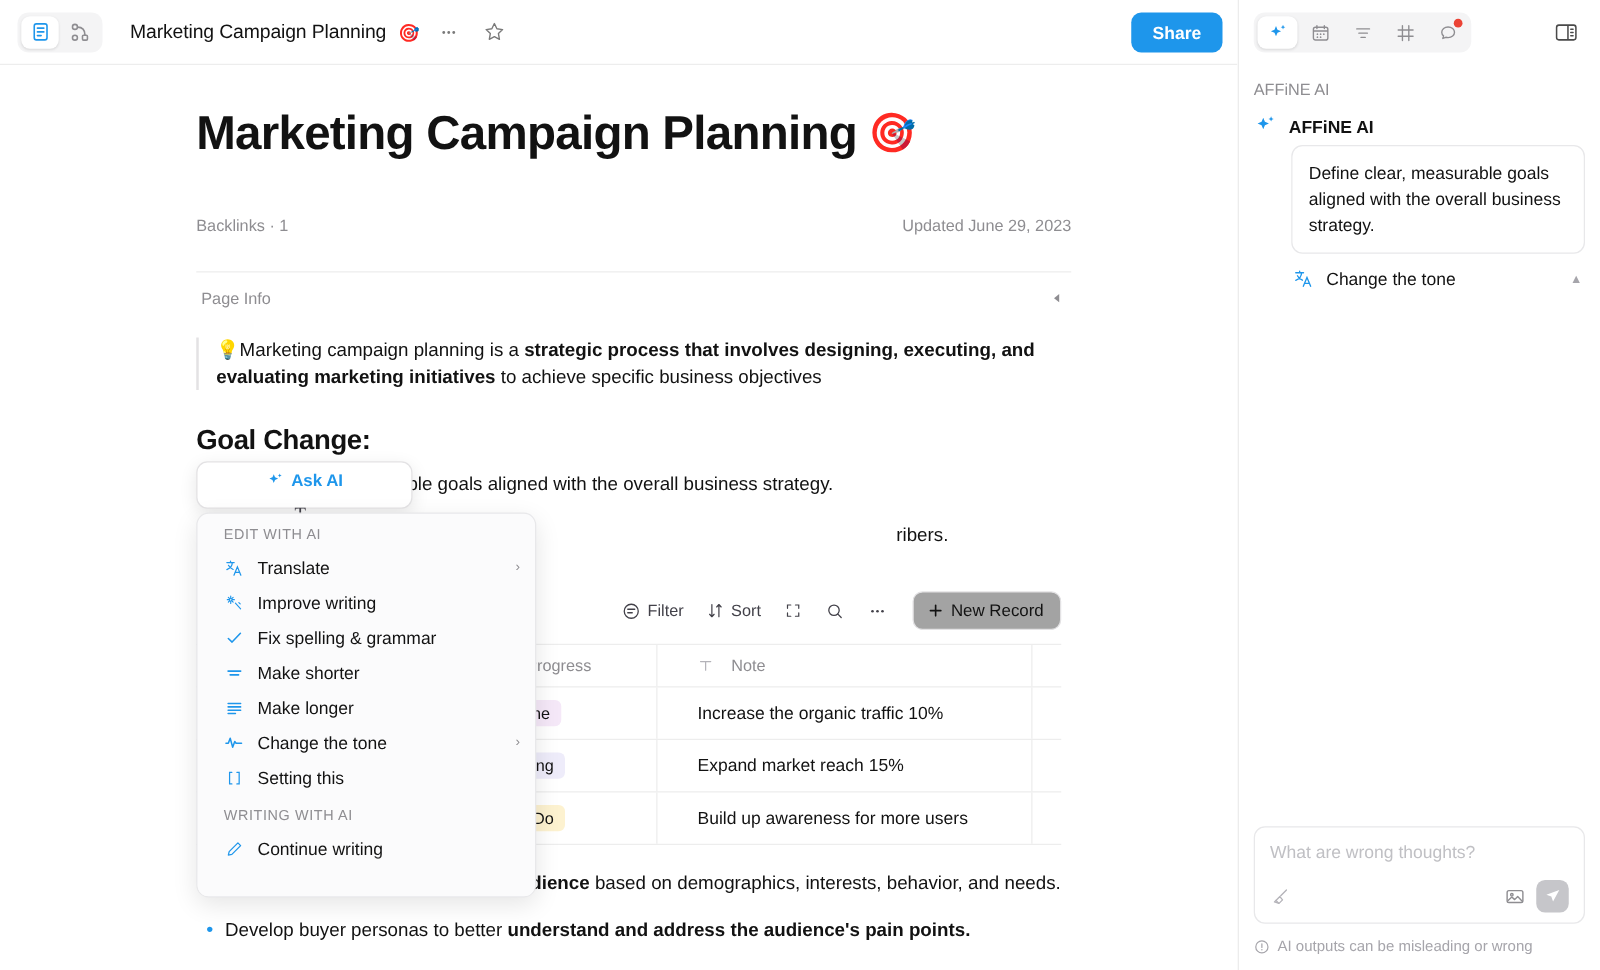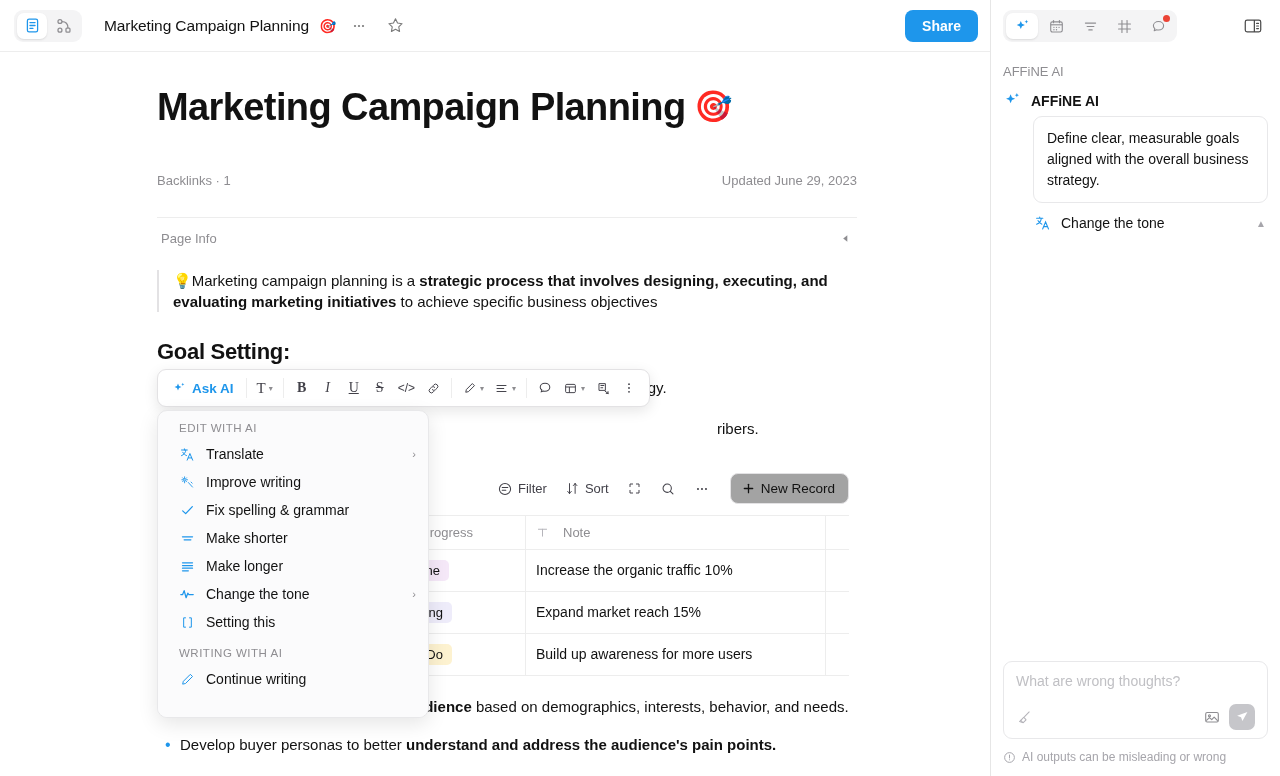--- a/index.html
+++ b/index.html
@@ -96,34 +96,34 @@
   .new-record {
     display:flex; align-items:center; gap:6px; font-size:13.5px; color:#121212;
     border:1px solid #e3e2e4; border-radius:8px; padding: 7px 13px 7px 11px;
     margin-left: 9px; cursor:pointer; background:#a3a3a3;
   }
   .db-table { margin-top: 9px; border-top:1px solid #ededed; }
   .db-head { display:flex; height:34px; align-items:center; border-bottom:1px solid #ededed; }
   .db-row { display:flex; height:42px; align-items:center; border-bottom:1px solid #ededed; }
   .c-title { width: 233px; padding-left: 10px; }
   .c-prog  { width: 135px; padding-left: 10px; }
-  .c-note  { width: 300px; padding-left: 10px; border-left:1px solid #ededed; height:100%; display:flex; align-items:center;}
+  .c-note  { width: 300px; padding-left: 32px; border-left:1px solid #ededed; height:100%; display:flex; align-items:center;}
   .c-end   { width: 24px; border-left:1px solid #ededed; height:100%; }
   .db-head .c-title, .db-head .c-prog, .db-head .c-note {
     font-size:13px; color:#8e8d91; display:flex; align-items:center; gap:7px; height:100%;
   }
   .cell-txt { font-size: 14px; color:#121212; }
   .tag { font-size:13px; padding: 3px 9px; border-radius: 5px; display:inline-block; }
 
   
   .fmt-toolbar {
     position:absolute; left: 157px; top: 369px; z-index: 40;
     height: 38px; display:flex; align-items:center;
     background:#fff; border:1px solid #e3e2e4; border-radius: 9px;
-    box-shadow: 0 4px 14px rgba(0,0,0,.10); padding: 0 4px;
+    box-shadow: 0 4px 14px rgba(0,0,0,.10); padding: 0 4px; flex-direction: column;
   }
   .fmt-grp { display:flex; align-items:center; height:100%; padding: 0 3px; }
   .fmt-sep { width:1px; height:20px; background:#ededed; margin: 0 2px; }
   .fmt-btn {
     height: 28px; min-width:26px; padding: 0 5px; border-radius:5px;
     display:flex; align-items:center; justify-content:center; gap:3px;
     cursor:pointer; color:#424149; font-size:14px;
   }
   .ask-ai { color:#1e96eb; font-size:13.5px; font-weight:600; gap:5px; padding: 0 7px; }
   .chev { font-size:8px; color:#8e8d91; }
@@ -276,21 +276,21 @@
             <svg width="11" height="11" viewBox="0 0 12 12">
                 <path d="M8 2.5 L3.5 6 L8 9.5 Z" fill="#8e8d91"></path>
               </svg>
           </span>
         </div>
 
         <div class="quote">
           <span>💡</span><span>Marketing campaign planning is a </span><b>strategic process that involves designing, executing, and evaluating marketing initiatives</b><span> to achieve specific business objectives</span>
         </div>
 
-        <h2 class="section">Goal Setting:</h2>
+        <h2 class="section">Goal Change:</h2>
 
         <ul class="blist">
           <li><span class="selected">Define clear, measurable goals aligned with the overall business strategy.</span></li>
         </ul>
 
         <div class="obscured">
           <span>ribers.</span>
         </div>
 
         <div class="db-block">

